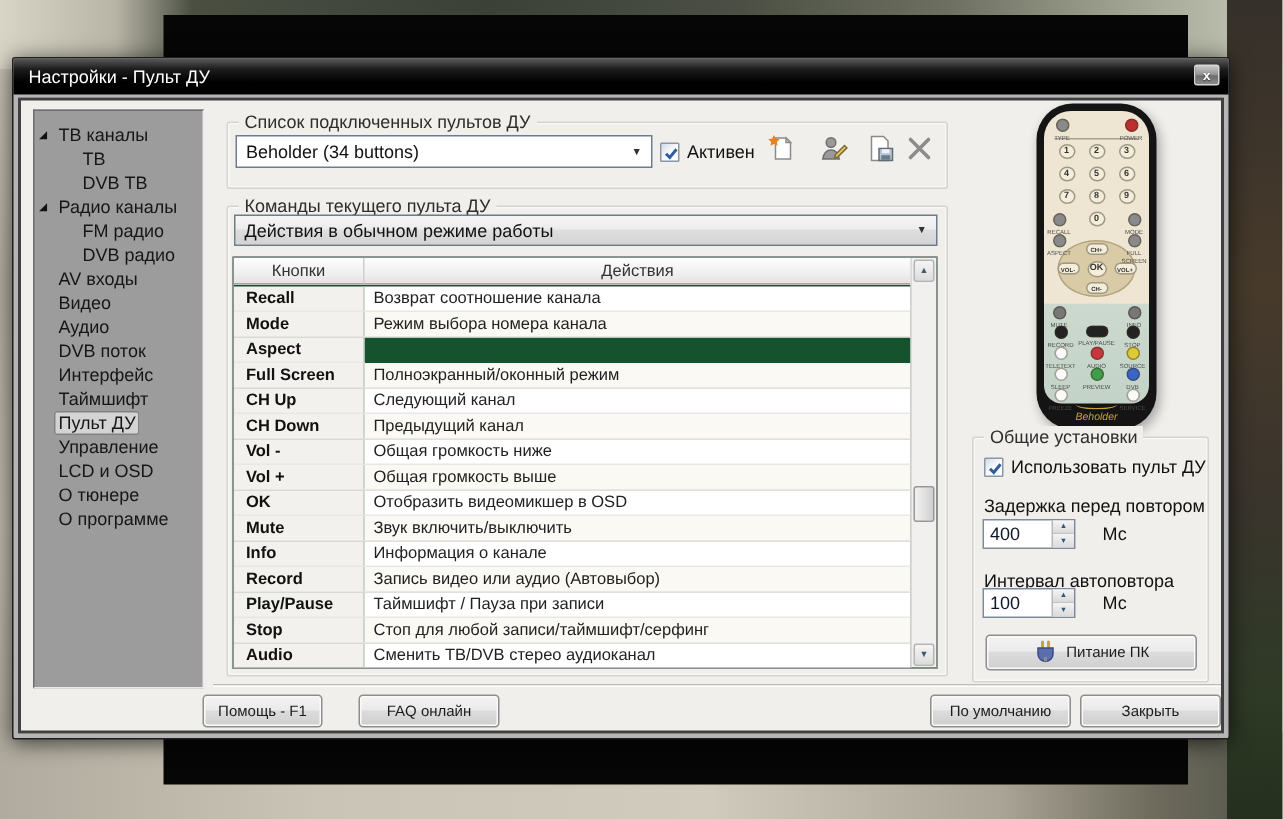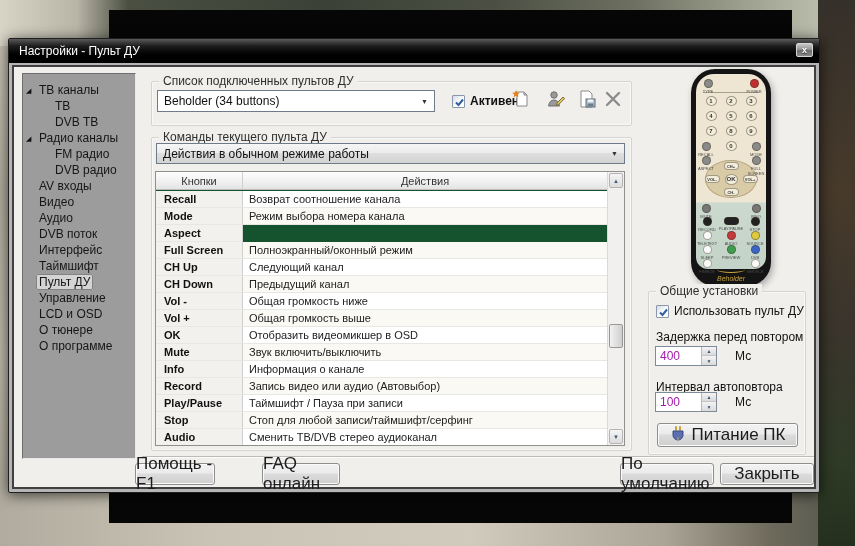--- a/index.html
+++ b/index.html
@@ -83,32 +83,32 @@
   .sb-btn { position:absolute; left:1px; right:1px; height:15px; border:1px solid #b5b5b5; border-radius:2px;
             background:linear-gradient(180deg,#f5f5f5,#dcdcdc); display:flex; align-items:center; justify-content:center;
             font-size:6px; color:#44586c; }
   .sb-btn.up { top:1px; } .sb-btn.down { bottom:1px; }
   .sb-thumb { position:absolute; left:1px; right:1px; top:152px; height:24px; border:1px solid #979797; border-radius:2px;
               background:linear-gradient(90deg,#f2f2f2,#cfcfcf); }
 
   
   .spin { position:absolute; width:62px; height:20px; background:#fff; border:1px solid #7f8b99; }
   .spin input { position:absolute; left:4px; top:1px; width:38px; height:16px; border:0; outline:0;
-                font-family:inherit; font-size:12px; color:#a21caf; background:transparent; }
+                font-family:inherit; font-size:12px; color:#0f172a; background:transparent; }
   .spin .btns { position:absolute; right:0; top:0; bottom:0; width:15px; border-left:1px solid #b9b9b9; }
   .spin .sbtn { height:50%; display:flex; align-items:center; justify-content:center; font-size:5px; color:#35567c;
                 background:linear-gradient(180deg,#f4f4f4,#dadada); border-bottom:1px solid #c4c4c4; }
   .spin .sbtn:last-child { border-bottom:0; }
   .unit { position:absolute; font-size:12px; color:#111; }
   .side-label { position:absolute; font-size:12px; color:#111; white-space:nowrap; }
 
   
   .w7btn { position:absolute; height:22px; border:1px solid #8e8e8e; border-radius:3px;
            background:linear-gradient(180deg,#f3f3f3 0%,#ebebeb 45%,#dcdcdc 50%,#cfcfcf 100%);
-           box-shadow:inset 0 0 0 1px #fafafa; font-size:17px; color:#1c1c1c;
+           box-shadow:inset 0 0 0 1px #fafafa; font-size:10px; color:#1c1c1c;
            display:flex; align-items:center; justify-content:center; gap:6px; cursor:default; }
   .groove { position:absolute; height:2px; border-top:1px solid #bdbbb7; border-bottom:1px solid #fdfdfd; }
 
   
   .remote { position:absolute; left:677px; top:2px; width:80px; height:217px; background:#141414;
             border-radius:24px; box-shadow:2px 3px 7px rgba(0,0,0,.3); }
   .remote-face { position:absolute; left:5px; right:5px; top:5px; height:195px; border-radius:18px 18px 12px 12px;
                  background:linear-gradient(180deg,#eee6d2 0px,#eee6d2 128px,#ccd9ce 129px,#c3d3c7 195px); }
   .r-line { position:absolute; left:12px; right:12px; top:23px; border-top:1px solid #a89f88; }
   .r-btn { position:absolute; border-radius:50%; border:1px solid rgba(60,50,30,.45);
@@ -163,21 +163,21 @@
       </div>
 
     <div class="groupbox" style="left:137px; top:14px; width:481px; height:45px;">
       <span class="group-label">Список подключенных пультов ДУ</span>
 
       <div class="combo" style="left:5px; top:8px; width:278px;">
         <span>Beholder (34 buttons)</span>
         <span class="arrow">▼</span>
       </div>
 
-      <div class="check" style="left:300px; top:12px;font-weight:bold;">
+      <div class="check" style="left:288px; top:12px;">
         <span class="box">
           <svg width="11" height="11" viewBox="0 0 11 11">
             <polyline points="2,5.5 4.5,8 9,2.5" fill="none" stroke="#2f5fa0" stroke-width="2"></polyline>
           </svg>
         </span>
         <span>Активен</span>
       </div>
 
       <div class="tool-icon" style="left:357px; top:5px;">
         <svg width="20" height="20" viewBox="0 0 20 20">
@@ -394,21 +394,21 @@
           </svg>
         </span>
         <span>Питание ПК</span>
       </div>
     </div>
 
     <div class="groove" style="left:128px; top:389px; width:672px;"></div>
     <div class="w7btn" style="left:121px; top:396px; width:80px;">
       <span>Помощь - F1</span>
     </div>
-    <div class="w7btn" style="left:225px; top:396px; width:78px;margin-left:23px;">
+    <div class="w7btn" style="left:225px; top:396px; width:94px;">
       <span>FAQ онлайн</span>
     </div>
     <div class="w7btn" style="left:606px; top:396px; width:94px;">
       <span>По умолчанию</span>
     </div>
     <div class="w7btn" style="left:706px; top:396px; width:94px;">
       <span>Закрыть</span>
     </div>
   </div>
 </div>

